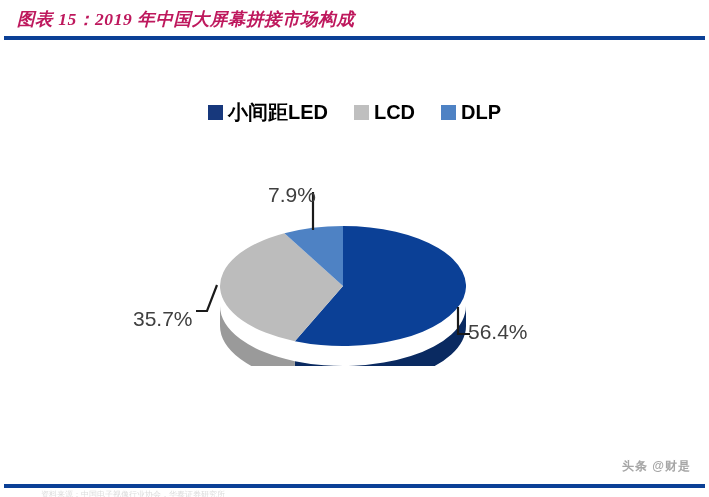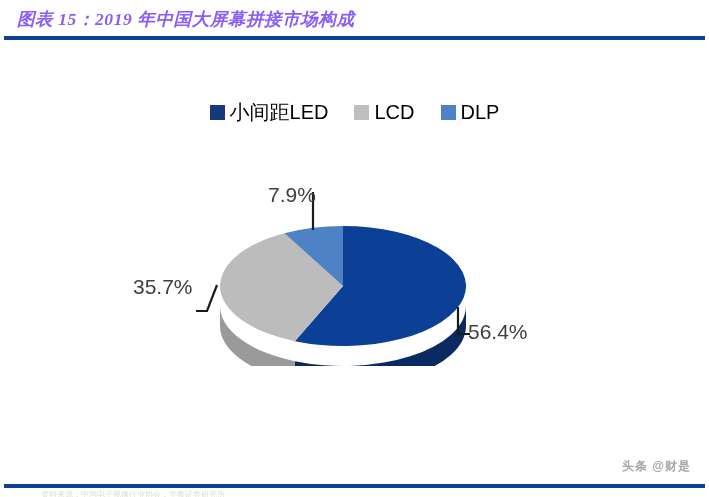--- a/index.html
+++ b/index.html
@@ -18,39 +18,40 @@
   
   #figure-title {
     position: absolute;
     left: 17px;
     top: 7px;
     font-family: "Liberation Serif", "DejaVu Serif", serif;
     font-style: italic;
     font-weight: bold;
     font-size: 17.5px;
     letter-spacing: 0.6px;
-    color: #8b5cf6;
+    color: #be185d;
     white-space: nowrap;
   }
   #title-rule {
     position: absolute;
     left: 4px;
     top: 36px;
     width: 701px;
     height: 4px;
     background: #0b4096;
   }
 
   
   #chart-area {
     position: absolute;
     left: 0;
     top: 44px;
     width: 709px;
     height: 405px;
+    font-weight: bold;
   }
 
   
   #legend {
     position: absolute;
     left: 0;
     top: 58px;
     width: 709px;
     display: flex;
     justify-content: center;
@@ -93,21 +94,21 @@
 
   
   .data-label {
     position: absolute;
     font-size: 21px;
     color: #404040;
     white-space: nowrap;
     line-height: 1;
   }
   #label-dlp  { left: 268px; top: 184px; }
-  #label-lcd  { left: 133px; top: 276px; }
+  #label-lcd  { left: 133px; top: 308px; }
   #label-led  { left: 468px; top: 321px; }
 
   .leader {
     position: absolute;
     pointer-events: none;
   }
 
   
   #watermark {
     position: absolute;

